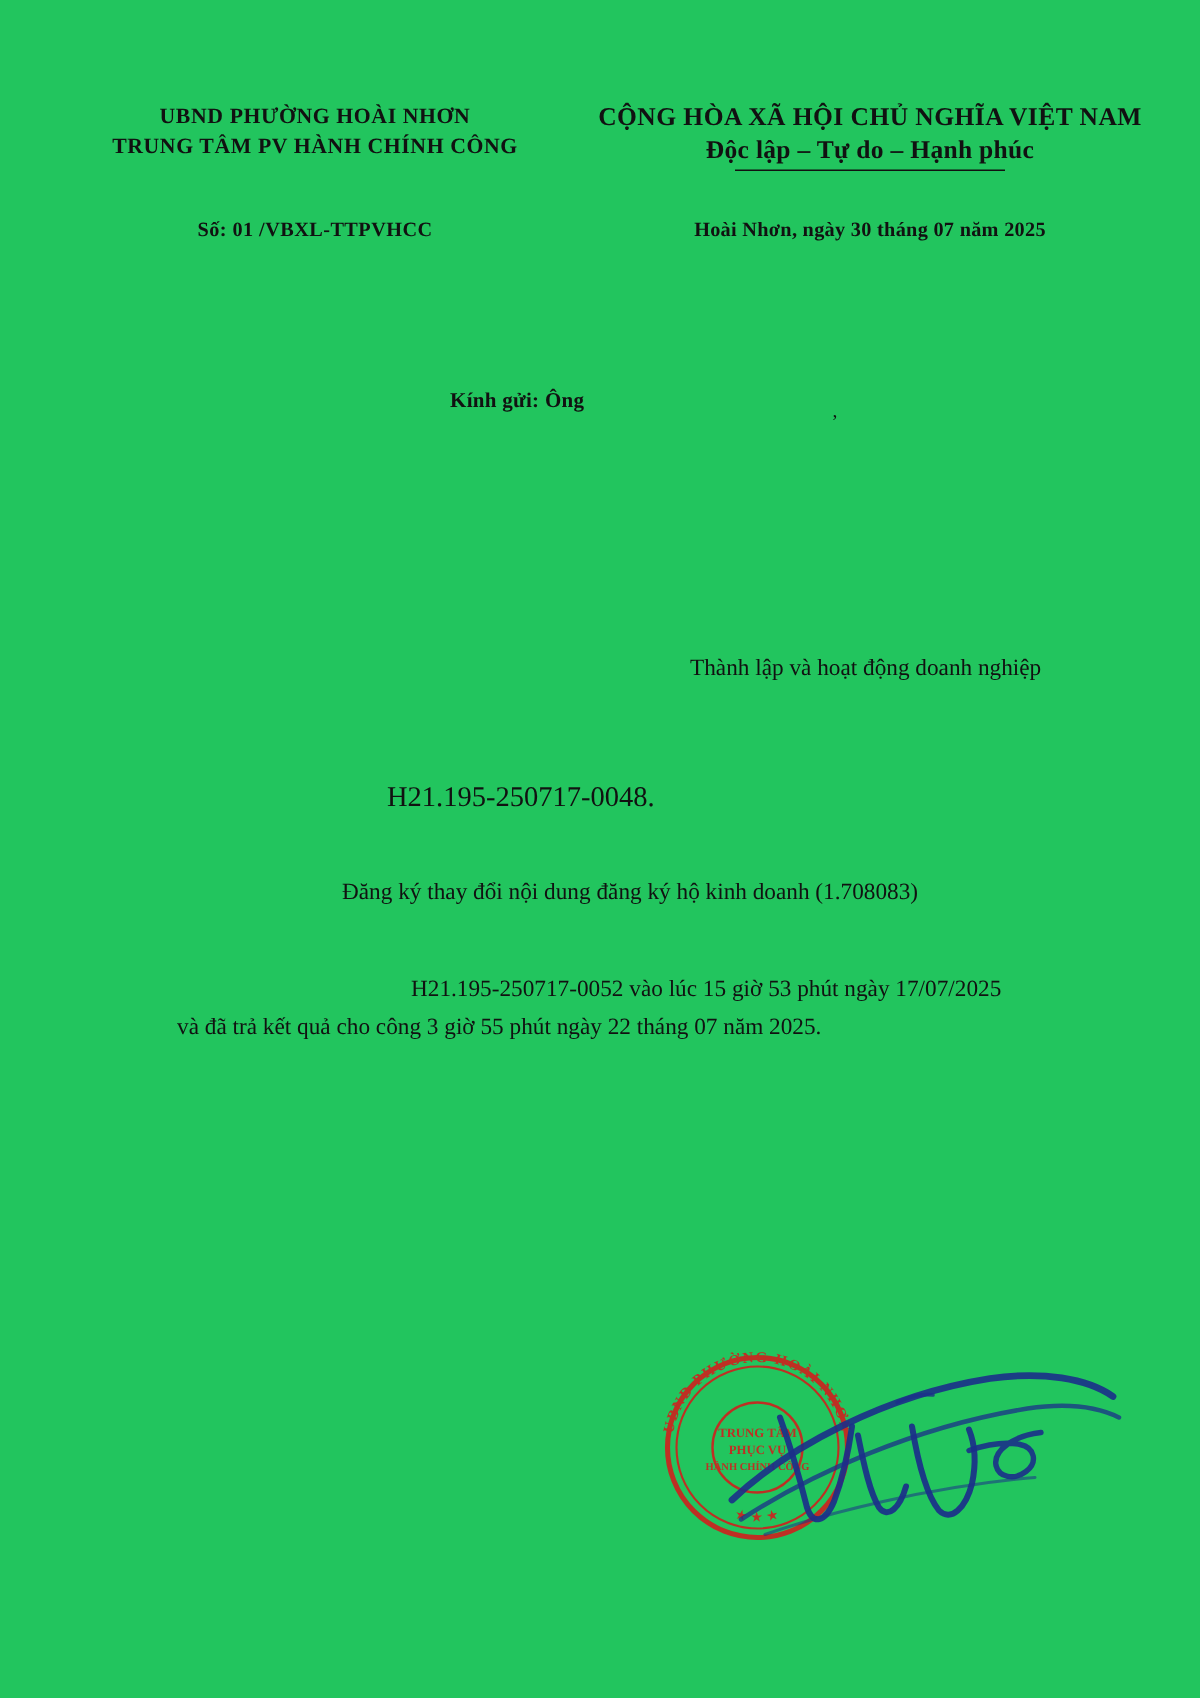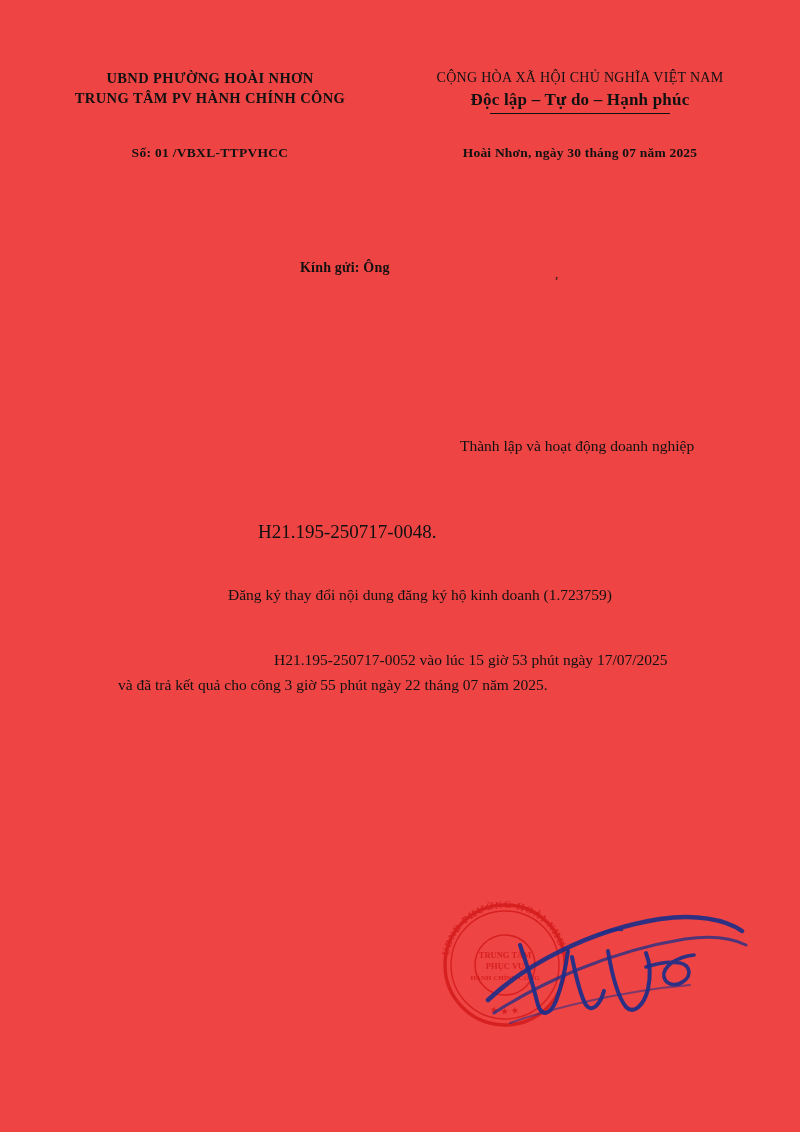--- a/index.html
+++ b/index.html
@@ -14,21 +14,21 @@
     font-family: "Liberation Serif", serif;
     overflow: hidden;
   }
 
   .page {
     position: absolute;
     left: 0;
     top: 0;
     width: 800px;
     height: 1132px;
-    background: #ef4444;
+    background: #22c55e;
   }
 
   
   .hdr-left {
     position: absolute;
     left: 60px;
     top: 68px;
     width: 300px;
     text-align: center;
     font-weight: bold;
@@ -41,22 +41,22 @@
 
   .hdr-right {
     position: absolute;
     left: 390px;
     top: 68px;
     width: 380px;
     text-align: center;
     color: #111;
   }
   .hdr-right .r1 {
-    font-weight: normal;
-    font-size: 14px;
+    font-weight: bold;
+    font-size: 17px;
     letter-spacing: 0.3px;
     line-height: 20px;
     white-space: nowrap;
   }
   .hdr-right .r2 {
     font-weight: bold;
     font-size: 17px;
     letter-spacing: 0.2px;
     line-height: 20px;
     margin-top: 2px;
@@ -193,21 +193,21 @@
   </div>
 
   <div class="so-line">Số: 01 /VBXL-TTPVHCC</div>
   <div class="date-line">Hoài Nhơn, ngày 30 tháng 07 năm 2025</div>
 
   <div class="kinh-gui">Kính gửi: Ông</div>
   <div class="kinh-gui-comma">,</div>
 
   <div class="line-thanhlap">Thành lập và hoạt động doanh nghiệp</div>
   <div class="line-code1">H21.195-250717-0048.</div>
-  <div class="line-dangky">Đăng ký thay đổi nội dung đăng ký hộ kinh doanh (1.723759)</div>
+  <div class="line-dangky">Đăng ký thay đổi nội dung đăng ký hộ kinh doanh (1.708083)</div>
   <div class="line-code2">H21.195-250717-0052 vào lúc 15 giờ 53 phút ngày 17/07/2025</div>
   <div class="line-trakq">và đã trả kết quả cho công 3 giờ 55 phút ngày 22 tháng 07 năm 2025.</div>
 
   <div class="stamp">
     <svg width="150" height="150" viewBox="0 0 150 150" xmlns="http://www.w3.org/2000/svg">
       <defs>
         <path id="arcTop" d="M 18,75 A 57,57 0 0 1 132,75" fill="none"></path>
         <path id="arcBot" d="M 26,75 A 49,49 0 0 0 124,75" fill="none"></path>
       </defs>
       <g opacity="0.88">

